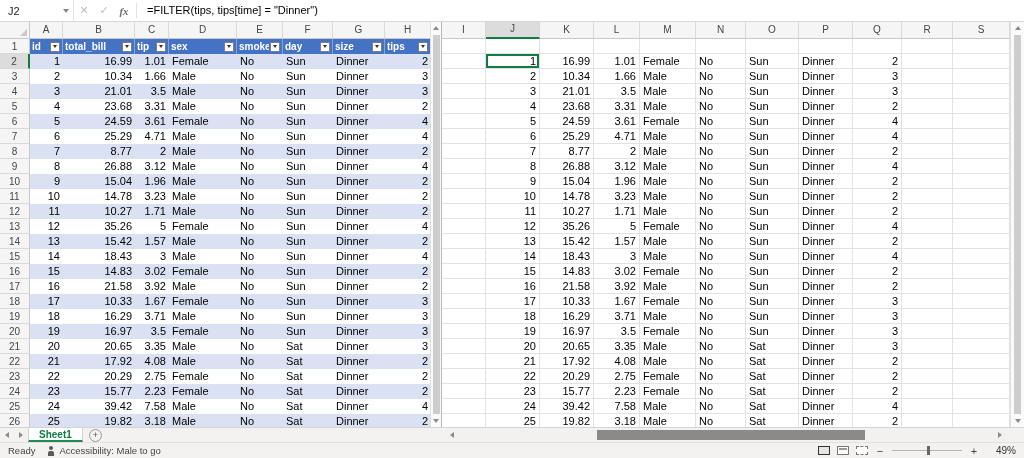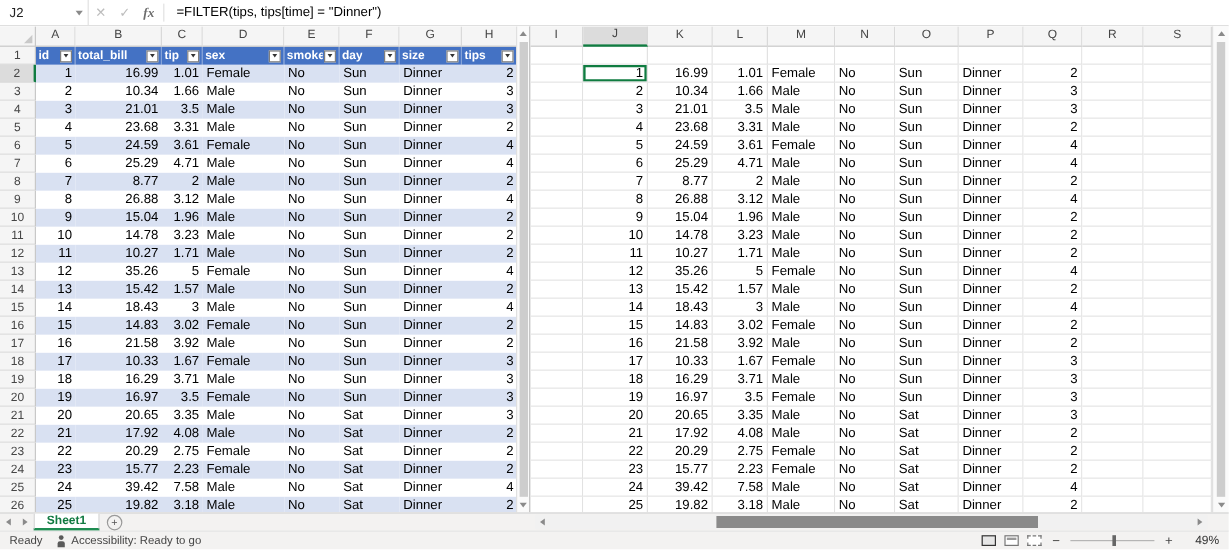--- a/index.html
+++ b/index.html
@@ -846,21 +846,21 @@
           <div class="tri-r"></div>
         </div>
     </div>
   </div>
 
   <div class="statusbar">
     <div class="sb-left">
       <span>Ready</span>
       <span class="sb-acc">
         <span class="acc-icon"></span>
-        <span>Accessibility: Ready to go</span>
+        <span>Accessibility: Male to go</span>
       </span>
     </div>
     <div class="sb-right">
       <div class="viewicon active"></div>
       <div class="viewicon pl"></div>
       <div class="viewicon pb"></div>
       <span class="zoombtn">−</span>
       <div class="zoomslider">
         <div class="ztrack"></div>
           <div class="zthumb"></div>

